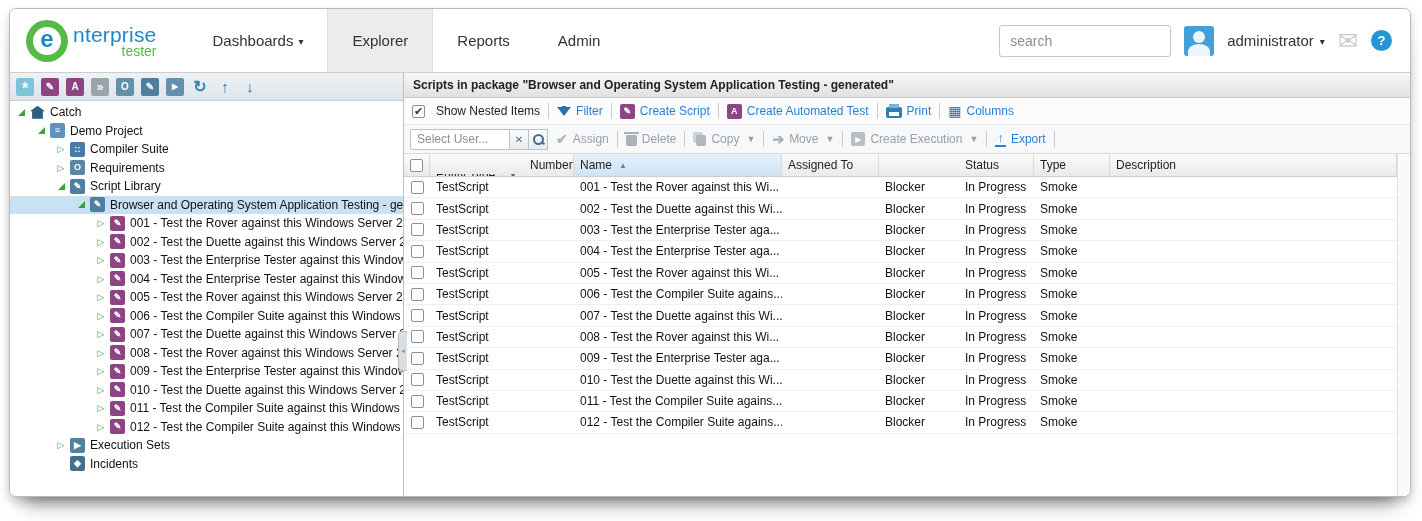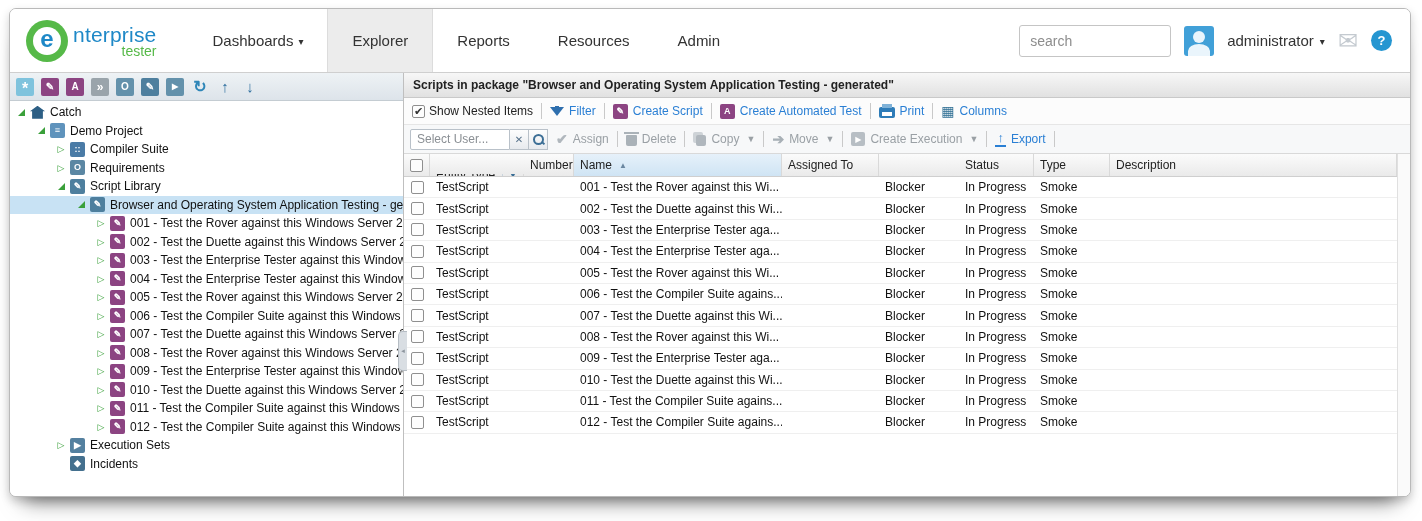--- a/index.html
+++ b/index.html
@@ -17,21 +17,21 @@
   .logo-inner { width:28px; height:28px; border-radius:50%; background:#fff; display:flex; align-items:center; justify-content:center;
     color:#1e88c7; font-weight:bold; font-size:24px; line-height:1; padding-bottom:3px;}
   .brand { margin-left:5px; display:flex; flex-direction:column; }
   .brand-1 { color:#1e88c7; font-size:21px; letter-spacing:.2px; }
   .brand-2 { color:#56b948; font-size:14px; text-align:right; margin-top:-4px; }
   .nav { display:flex; margin-left:22px; align-items:stretch; }
   .nav-item { display:flex; align-items:center; gap:5px; padding:0 24px; font-size:15px; color:#333; cursor:pointer;justify-content:space-between; }
   .nav-item.active { background:#ececec; border-left:1px solid #dcdcdc; border-right:1px solid #dcdcdc; }
   .nav-caret { font-size:10px; color:#333; margin-top:2px; }
   .hdr-right { margin-left:auto; display:flex; align-items:center; gap:13px; padding-right:18px; }
-  .search-box { width:152px; height:32px; border:1px solid #c5c5c5; border-radius:3px; padding:0 10px; font-size:14px; color:#555;
+  .search-box { width:172px; height:32px; border:1px solid #c5c5c5; border-radius:3px; padding:0 10px; font-size:14px; color:#555;
     font-family:"Liberation Sans",sans-serif; outline:none; }
   .search-box::placeholder { color:#8d8d8d; }
   .avatar { width:30px; height:30px; border-radius:3px; background:#41a0d8; position:relative; overflow:hidden; }
   .avatar::before { content:""; position:absolute; left:9px; top:5px; width:12px; height:12px; border-radius:50%; background:#eaf5fc; }
   .avatar::after { content:""; position:absolute; left:4px; top:18px; width:22px; height:14px; border-radius:50% 50% 0 0; background:#eaf5fc; }
   .username { font-size:15px; color:#333; display:flex; align-items:center; gap:6px; cursor:pointer; }
   .mail-icon { font-size:24px; color:#c4cad0; line-height:1; }
   .help-icon { width:21px; height:21px; border-radius:50%; background:#2596d1; color:#fff; font-weight:bold; font-size:13px;
     display:flex; align-items:center; justify-content:center; cursor:pointer; }
   
@@ -60,21 +60,21 @@
   .panel-title { height:25px; flex:0 0 25px; line-height:24px; background:linear-gradient(#f7f7f7,#e1e1e1); border-bottom:1px solid #c9c9c9;
     font-weight:bold; font-size:12px; color:#222; padding:0 9px; }
   .toolbar1 { height:27px; flex:0 0 27px; display:flex; align-items:center; background:#fcfcfc; border-bottom:1px solid #e6e6e6; padding:0 8px; font-size:12px; }
   .toolbar2 { height:29px; flex:0 0 29px; display:flex; align-items:center; background:#f7f8f9; border-bottom:1px solid #d9d9d9; padding:0 6px; font-size:12px; }
   .sep { width:1px; height:16px; background:#c9c9c9; margin:0 8px; flex:0 0 1px; }
   .tb-btn { display:flex; align-items:center; gap:5px; color:#2a7fd4; cursor:pointer;text-align:right; }
   .tb-btn.disabled { color:#9aa0a5; cursor:default; }
   .caret-sm { font-size:9px; color:#9aa0a5; margin-left:2px; }
   .cb { width:13px; height:13px; border:1px solid #8f8f8f; border-radius:2px; background:#fdfdfd; display:inline-flex; align-items:center;
     justify-content:center; font-size:11px; color:#333; line-height:1; cursor:pointer; }
-  .tb-label { color:#222; margin-left:4px; }
+  .tb-label { color:#222; margin-left:11px; }
   
   .icon-funnel { width:0; height:0; border-left:7px solid transparent; border-right:7px solid transparent; border-top:9px solid #2f6fae; position:relative; }
   .icon-funnel::after { content:""; position:absolute; left:-2px; top:-10px; width:4px; height:7px; background:#2f6fae; }
   .mini-sq { width:15px; height:15px; border-radius:2px; display:flex; align-items:center; justify-content:center; color:#fff; font-size:9px; font-weight:bold; }
   .icon-print { width:16px; height:11px; background:#2e7cb8; border-radius:2px; position:relative; margin-top:3px; }
   .icon-print::before { content:""; position:absolute; left:3px; top:-3px; width:10px; height:4px; background:#7fb2d8; }
   .icon-print::after { content:""; position:absolute; left:3px; bottom:2px; width:10px; height:4px; background:#fff; }
   .icon-columns { color:#2e6e93; font-size:14px; line-height:1; }
   .su-input { width:100px; height:21px; border:1px solid #b9c1c9; border-radius:2px 0 0 2px; padding:0 6px; font-size:12px; color:#777;
     font-family:"Liberation Sans",sans-serif; outline:none; }
@@ -130,23 +130,20 @@
             <span>Dashboards</span>
             <span class="nav-caret">▾</span>
           </div>
           <div class="nav-item active">
             <span>Explorer</span>
           </div>
           <div class="nav-item">
             <span>Reports</span>
           </div>
           <div class="nav-item">
-            <span>Resources</span>
-          </div>
-          <div class="nav-item">
             <span>Admin</span>
           </div>
         </div>
       <div class="hdr-right">
         <input class="search-box" placeholder="search" style="">
         <span class="avatar"></span>
         <span class="username">
           <span>administrator</span>
           <span class="nav-caret">▾</span>
         </span>

